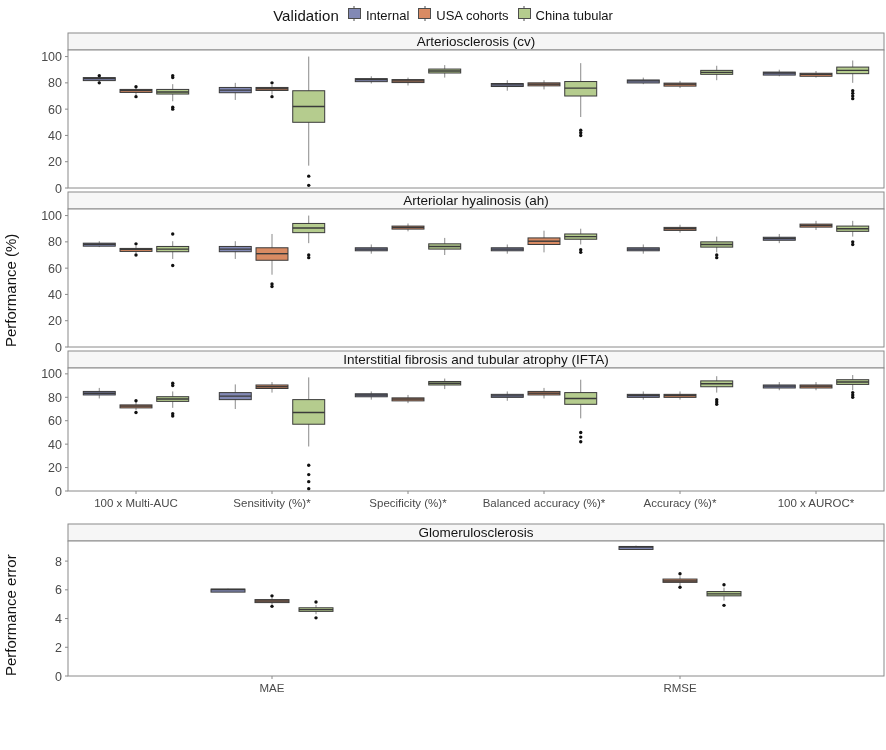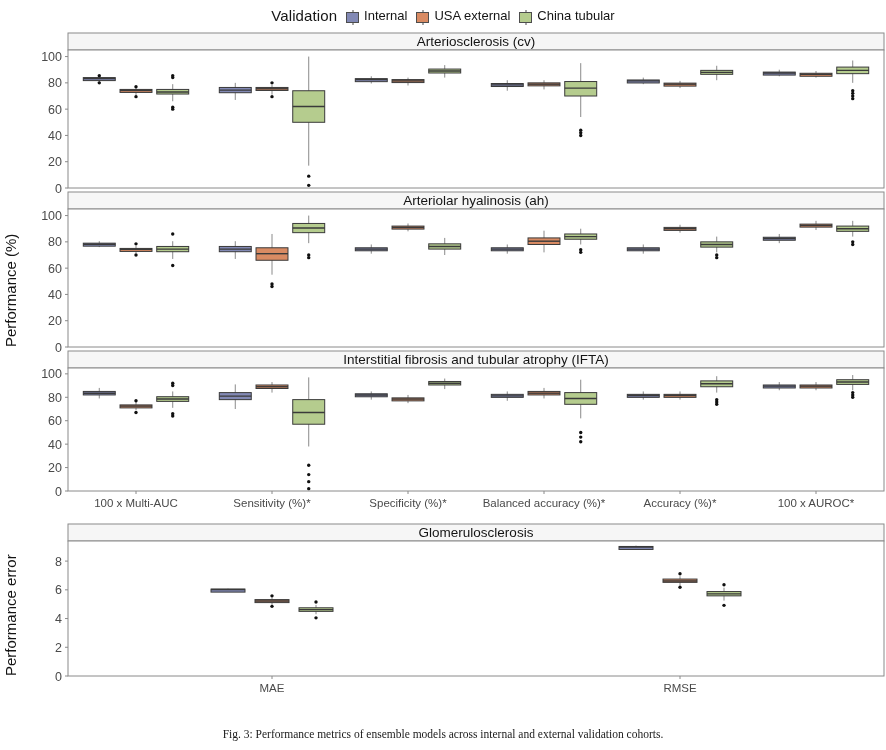--- a/index.html
+++ b/index.html
@@ -30,21 +30,21 @@
     justify-content: center;
     gap: 9px;
   }
   .legend-title {
     font-size: 15px;
     color: #141414;
     letter-spacing: 0.1px;
   }
   .legend-item {
     display: flex;
-    align-items: flex-end;
+    align-items: flex-start;
     gap: 5px;
   }
   .legend-key {
     width: 13px;
     height: 11px;
     border: 1px solid #4d4d4d;
     position: relative;
     box-sizing: border-box;
   }
   .legend-key::before,
@@ -110,21 +110,21 @@
 <div id="figure">
 
   <div class="legend-row">
     <span class="legend-title">Validation</span>
     <span class="legend-item">
       <span class="legend-key" style="background: rgb(130, 137, 181);"></span>
       <span class="legend-label">Internal</span>
     </span>
     <span class="legend-item">
       <span class="legend-key" style="background: rgb(217, 139, 99);"></span>
-      <span class="legend-label">USA external</span>
+      <span class="legend-label">USA cohorts</span>
     </span>
     <span class="legend-item">
       <span class="legend-key" style="background: rgb(181, 204, 142);"></span>
       <span class="legend-label">China tubular</span>
     </span>
   </div>
 
   <div class="ylab ylab-top">Performance (%)</div>
   <div class="ylab ylab-bot">Performance error</div>
 
@@ -558,14 +558,13 @@
       </g>
       <g>
         <line x1="724" y1="587.6755319148936" x2="724" y2="600.6010638297872" class="whisk"></line>
         <rect x="707" y="591.5531914893617" width="34" height="4.308510638297889" fill="#b5cc8e" class="box-rect"></rect>
         <line x1="707" y1="593.8510638297872" x2="741" y2="593.8510638297872" class="median"></line>
         <circle cx="724" cy="605.3404255319149" r="1.7" class="outlier"></circle>
         <circle cx="724" cy="584.8031914893617" r="1.7" class="outlier"></circle>
       </g>
     </svg>
 
-  <div class="caption">Fig. 3: Performance metrics of ensemble models across internal and external validation cohorts.</div>
 </div>
 
 </body></html>

